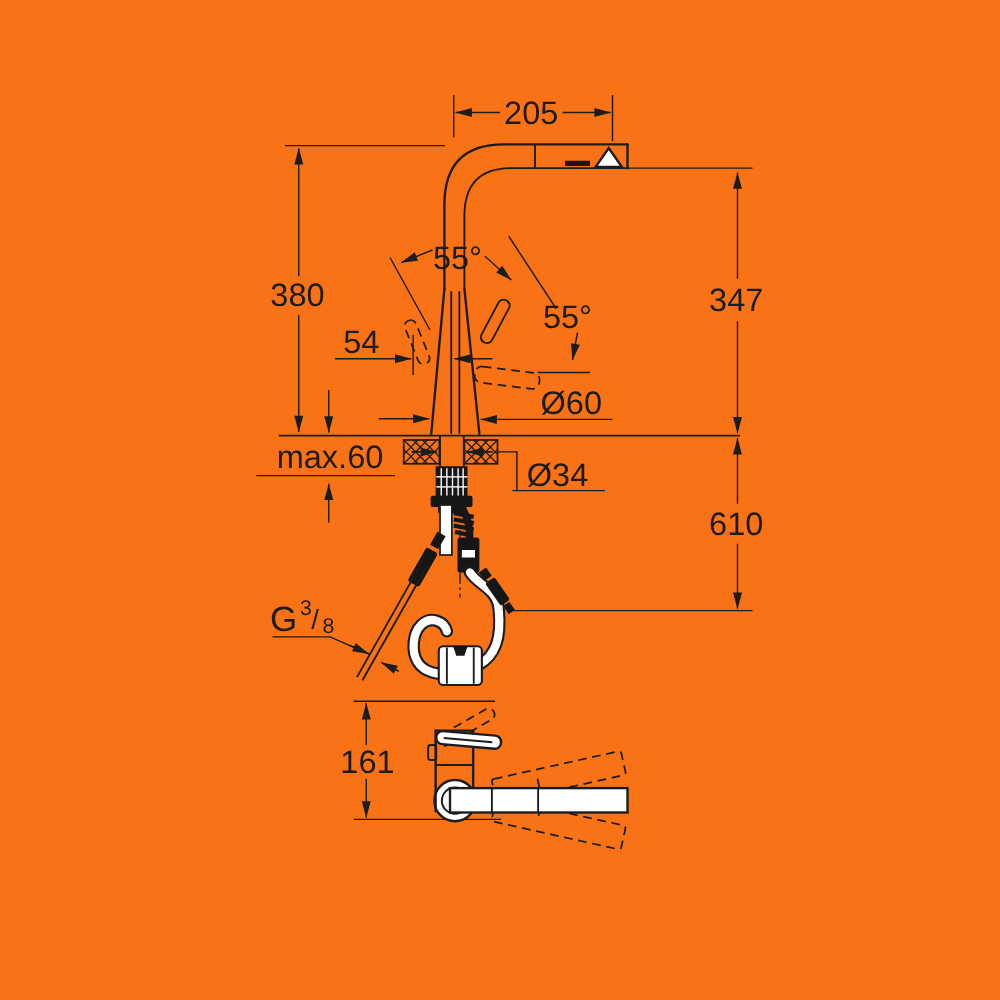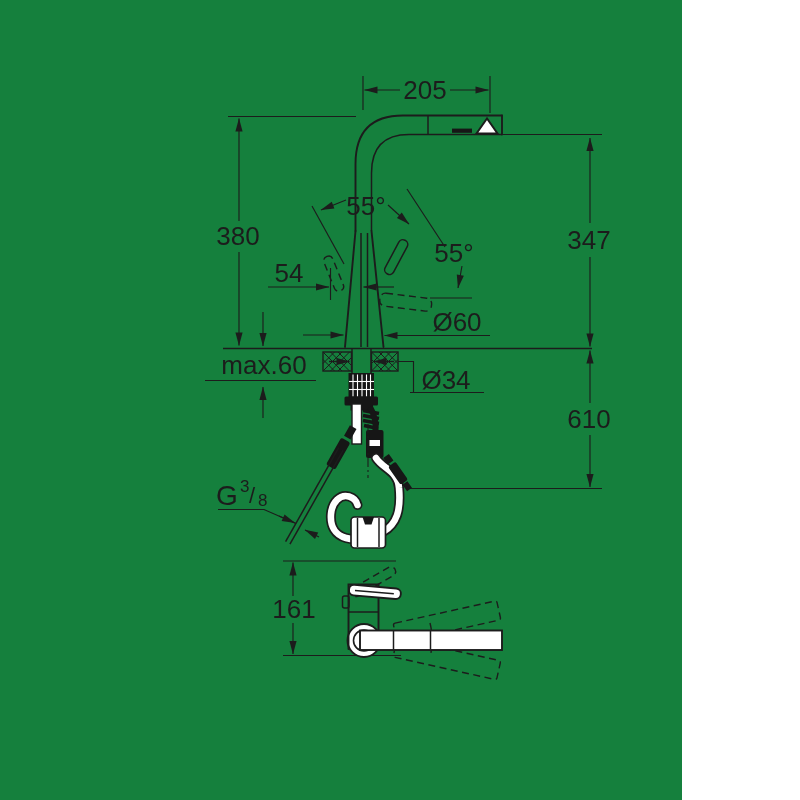--- a/index.html
+++ b/index.html
@@ -1,16 +1,16 @@
 <!DOCTYPE html>
 <html><head>
 <meta charset="utf-8">
 <style>
   html,body{margin:0;padding:0;background:#ffffff;}
-  .stage{position:relative;width:682px;height:800px;background:#15803d;overflow:hidden;
+  .stage{position:relative;width:800px;height:800px;background:#f97316;overflow:hidden;
          font-family:"Liberation Sans",sans-serif;}
   svg{display:block;}
   svg text{font-family:"Liberation Sans",sans-serif;fill:#1c1c1c;}
   .dimtxt{font-size:26px;}
   .dimtxt-sm{font-size:17px;}
   .thin{stroke:#1c1c1c;stroke-width:1.15;fill:none;}
   .thin2{stroke:#1c1c1c;stroke-width:1.4;fill:none;}
   .out{stroke:#1c1c1c;stroke-width:1.9;fill:none;stroke-linecap:round;}
   .out2{stroke:#1c1c1c;stroke-width:1.5;fill:none;}
   .dash{stroke:#1c1c1c;stroke-width:1.4;fill:none;stroke-dasharray:7 4.5;}

